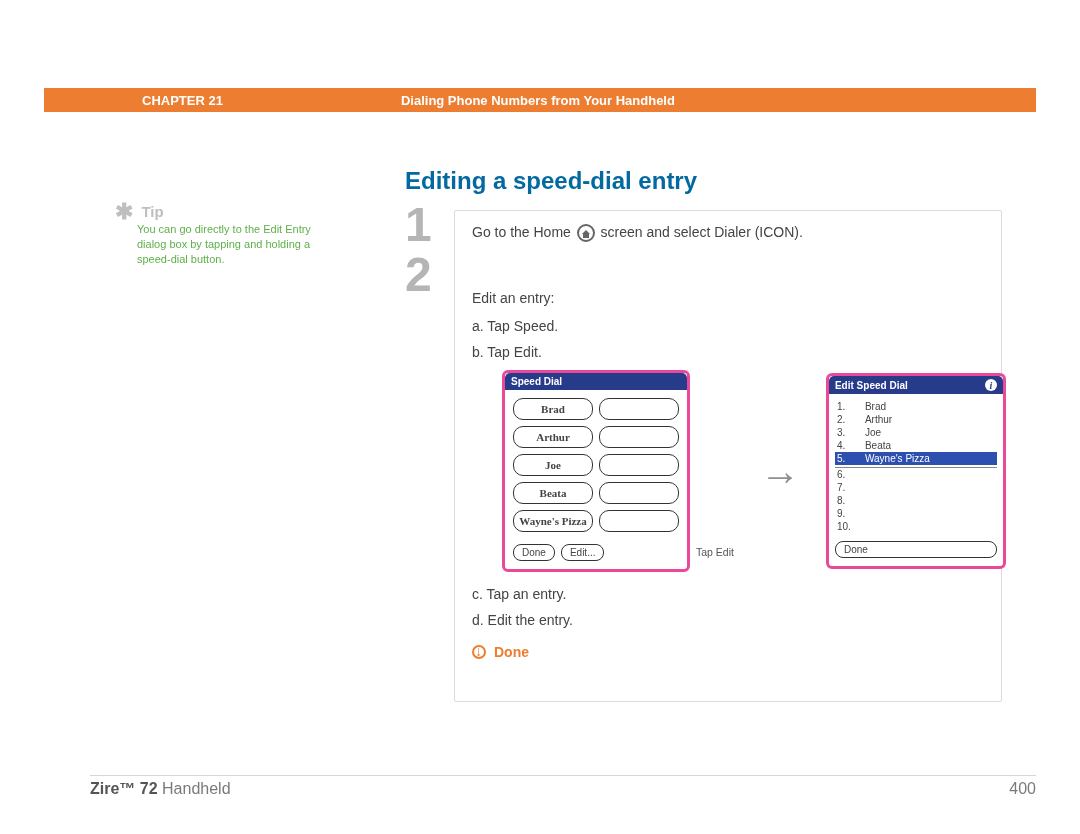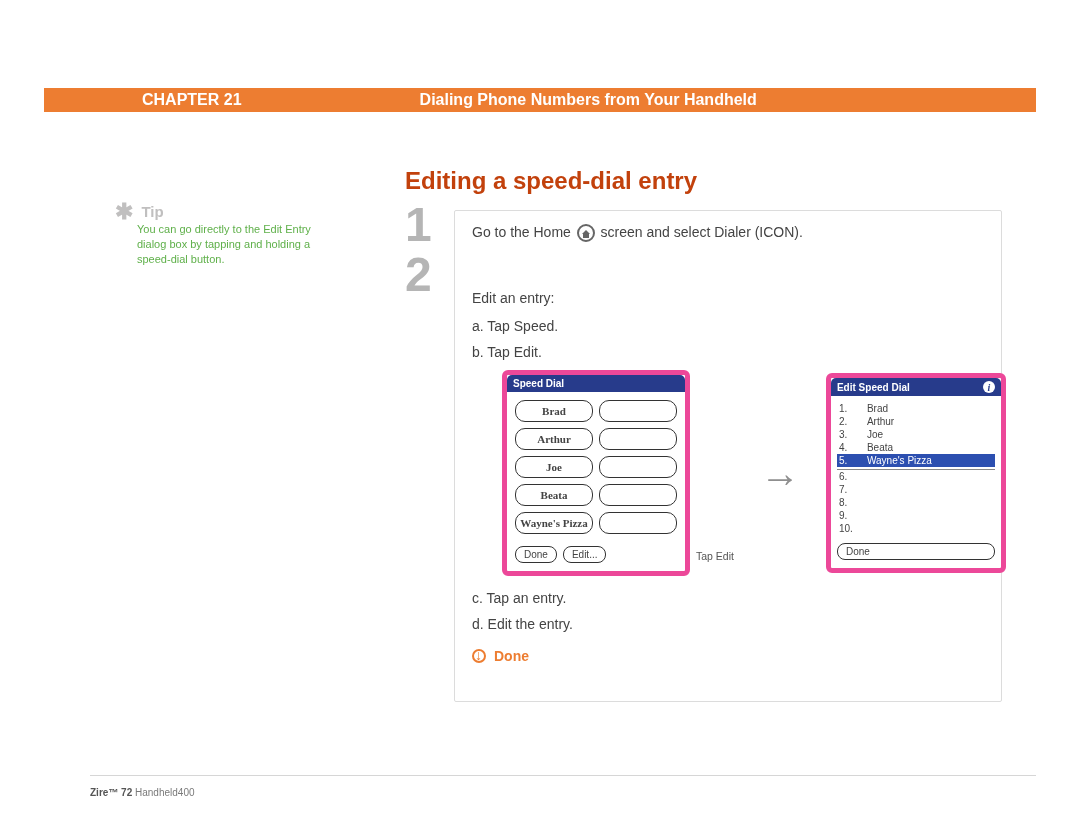--- a/index.html
+++ b/index.html
@@ -13,21 +13,21 @@
   }
   .header-bar {
     position: absolute;
     top: 88px;
     left: 44px;
     right: 44px;
     height: 24px;
     background: #ed7d31;
     color: #fff;
     font-weight: bold;
-    font-size: 16px;
+    font-size: 13px;
     display: flex;
     align-items: center;
   }
   .chapter-label { margin-left: 98px; }
   .chapter-title { margin-left: 178px; }
   .tip-block {
     position: absolute;
     top: 203px;
     left: 115px;
     width: 210px;
@@ -51,21 +51,21 @@
     font-size: 11px;
     line-height: 1.35;
     margin-left: 22px;
   }
   .section-title {
     position: absolute;
     top: 167px;
     left: 405px;
     font-size: 24px;
     font-weight: bold;
-    color: #c2410c;
+    color: #0369a1;
   }
   .steps-col {
     position: absolute;
     top: 200px;
     left: 405px;
     font-size: 48px;
     font-weight: bold;
     color: #b5b5b5;
     line-height: 1.05;
   }
@@ -116,21 +116,21 @@
     z-index: -1;
   }
   .diagram-row {
     display: flex;
     align-items: center;
     gap: 20px;
     margin: 6px 0 14px 30px;
   }
   
   .palm-window {
-    border: 5px solid #ec4899;
+    border: 3px solid #ec4899;
     border-radius: 6px;
     background: #fff;
     font-size: 10px;
   }
   .palm-titlebar {
     background: #273b8b;
     color: #fff;
     font-weight: bold;
     padding: 3px 6px;
     border-radius: 5px 5px 0 0;
@@ -240,21 +240,22 @@
     position: absolute;
     left: 90px; right: 44px;
     bottom: 58px;
     border-top: 1px solid #d6d6d6;
   }
   .footer {
     position: absolute;
     left: 90px; right: 44px;
     bottom: 36px;
     display: flex;
-    font-size: 10px;
+    justify-content: space-between;
+    font-size: 16px;
     color: #7a7a7a;
   }
   .footer .product b { color: #555; }
 </style>
 </head>
 <body>
 
 <div class="header-bar">
   <span class="chapter-label">CHAPTER 21</span>
   <span class="chapter-title">Dialing Phone Numbers from Your Handheld</span>

